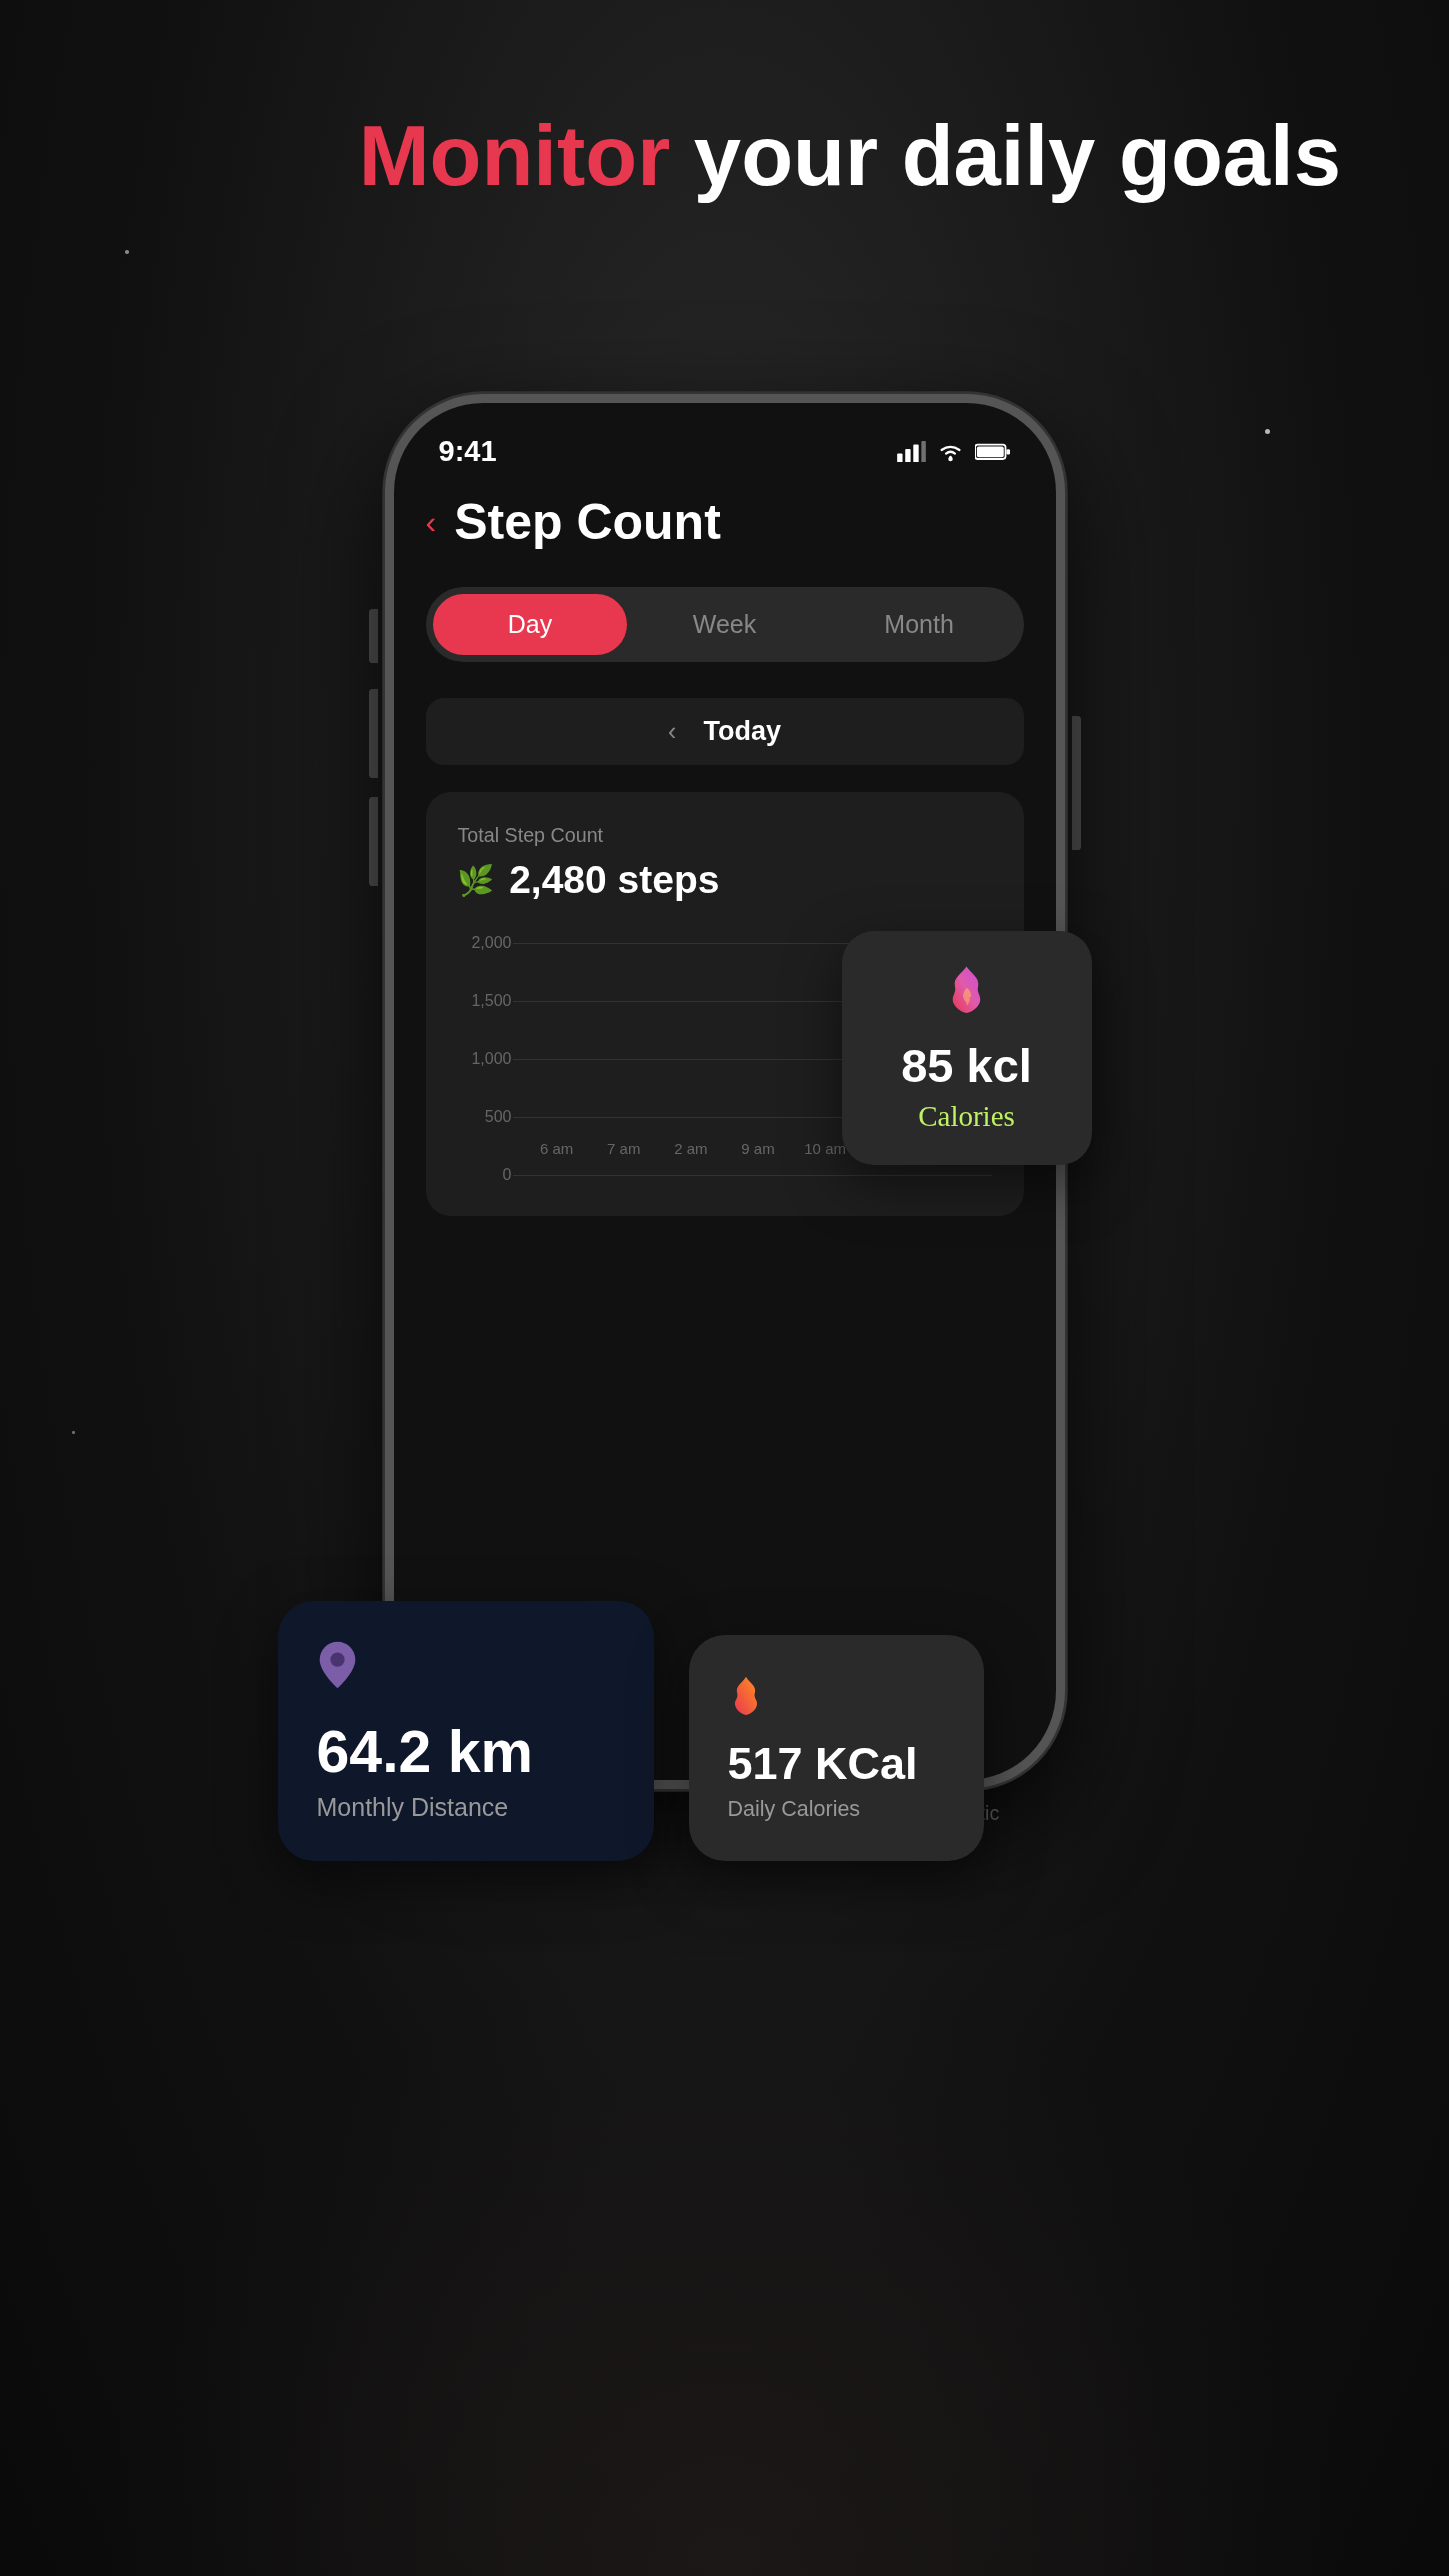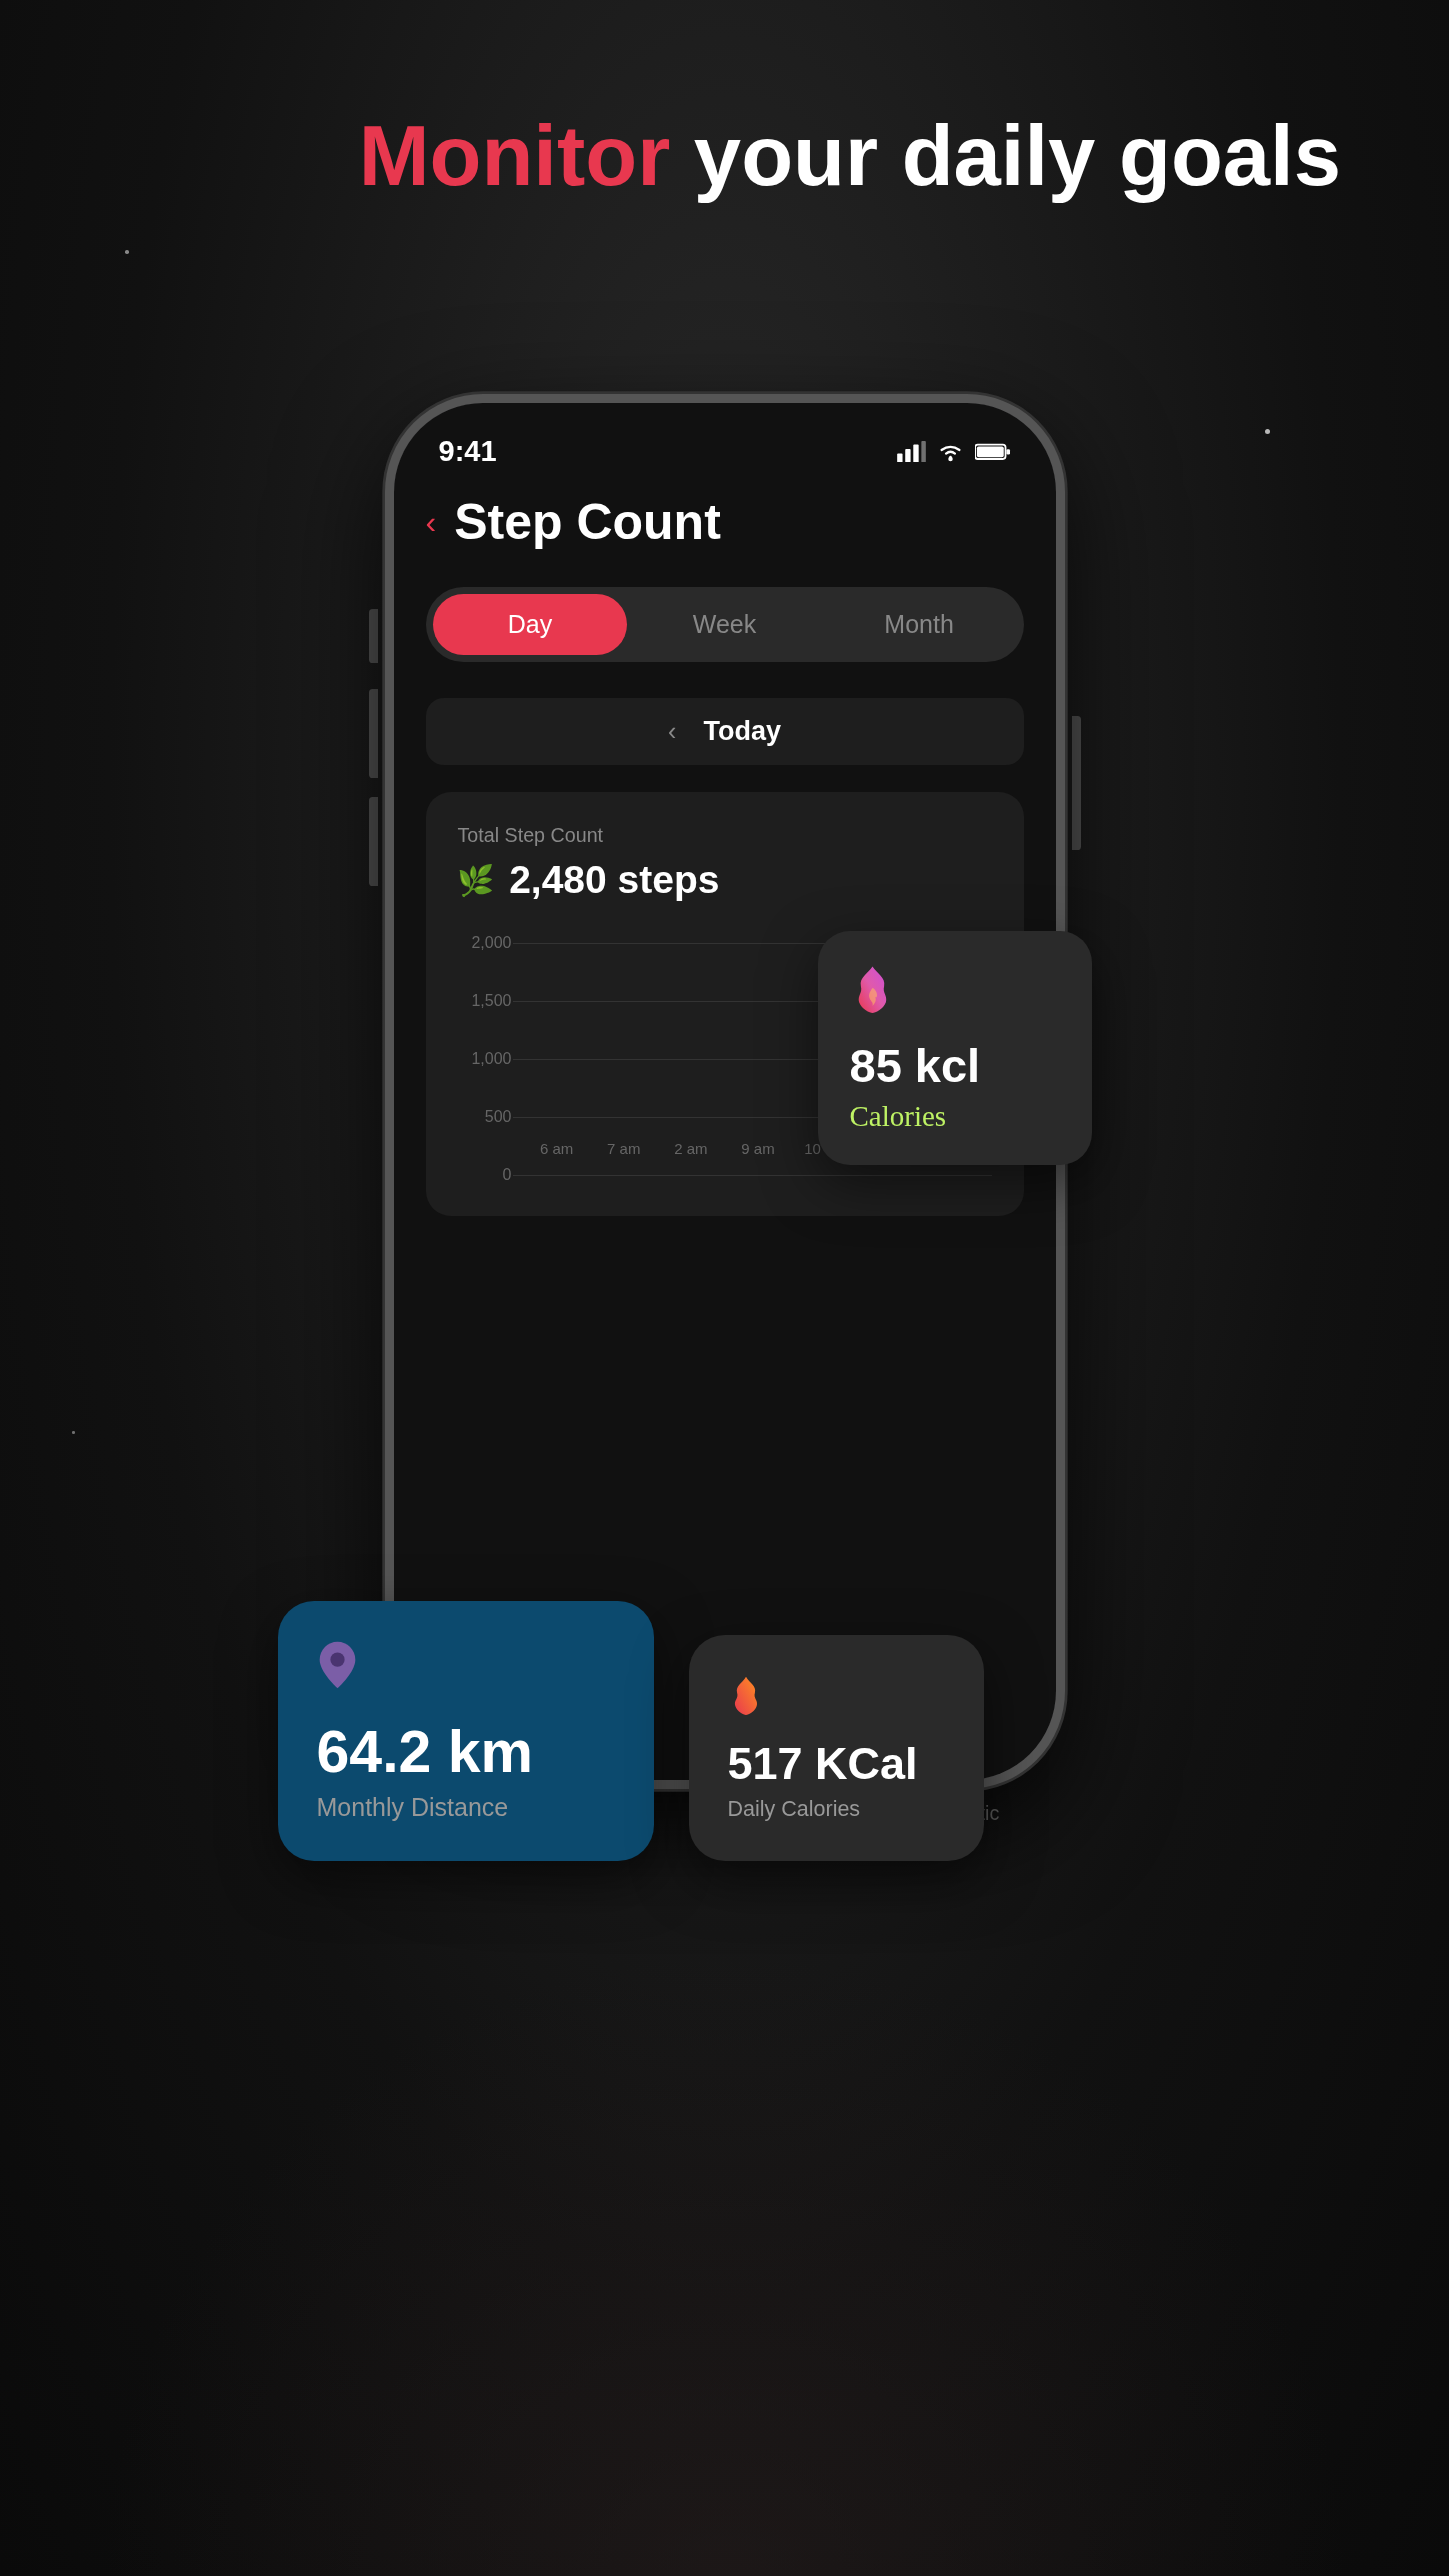--- a/index.html
+++ b/index.html
@@ -296,24 +296,25 @@
       color: #666;
       margin-top: 7.2px;
       white-space: nowrap;
     }
 
     
     .calories-card {
       position: absolute;
       top: 537px;
       right: -27px;
-      width: 274px;
+      width: 250px;
       background: #2a2a2a;
       border-radius: 32px;
       padding: 32px;
+      text-align: center;
       box-shadow: 0 18px 54px rgba(0,0,0,0.5);
       z-index: 10;
     }
     .calories-flame {
       font-size: 45px;
       margin-bottom: 14.3px;
     }
     .calories-value {
       font-size: 47px;
       font-weight: 700;
@@ -325,21 +326,21 @@
       color: #bef264;
       font-family: Liberation Serif, serif;
     }
 
     
     .distance-card {
       position: absolute;
       bottom: -72px;
       left: -107px;
       width: 376px;
-      background: #0c4a6e;
+      background: #0f172a;
       border-radius: 36px;
       padding: 39px;
       box-shadow: 0 18px 54px rgba(0,0,0,0.5);
       z-index: 10;
     }
     .distance-pin {
       font-size: 41px;
       margin-bottom: 18px;
     }
     .distance-value {

